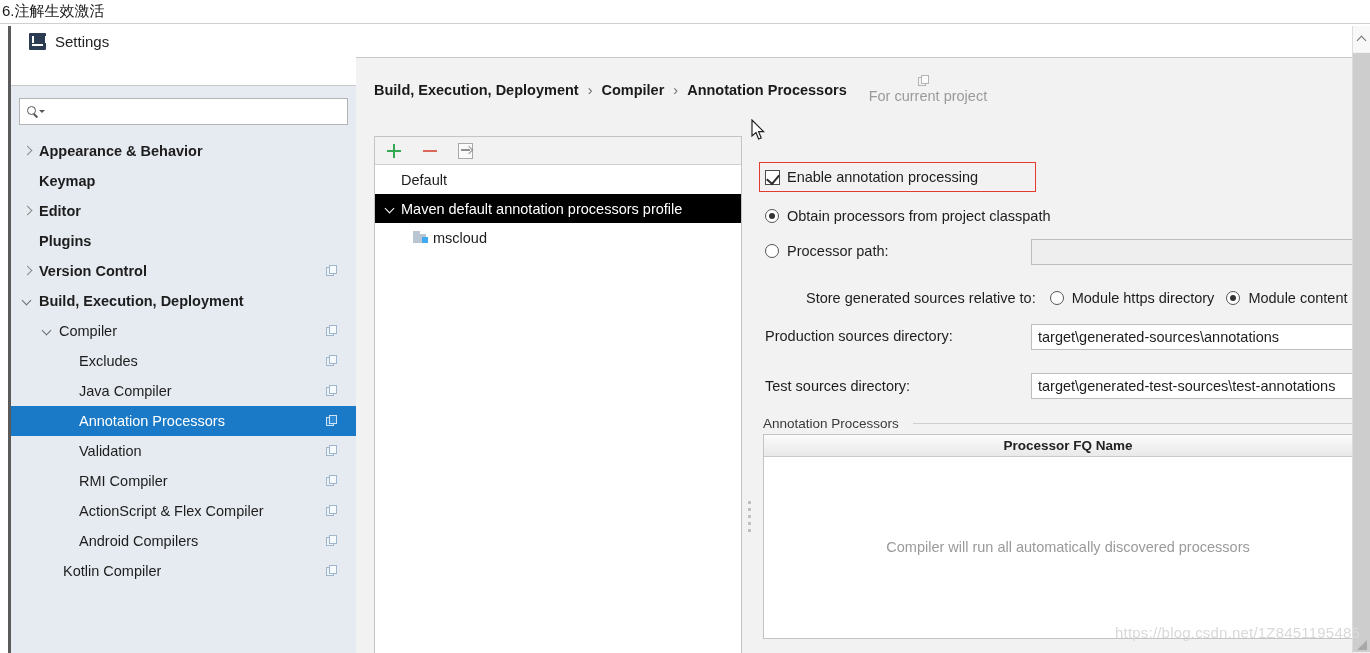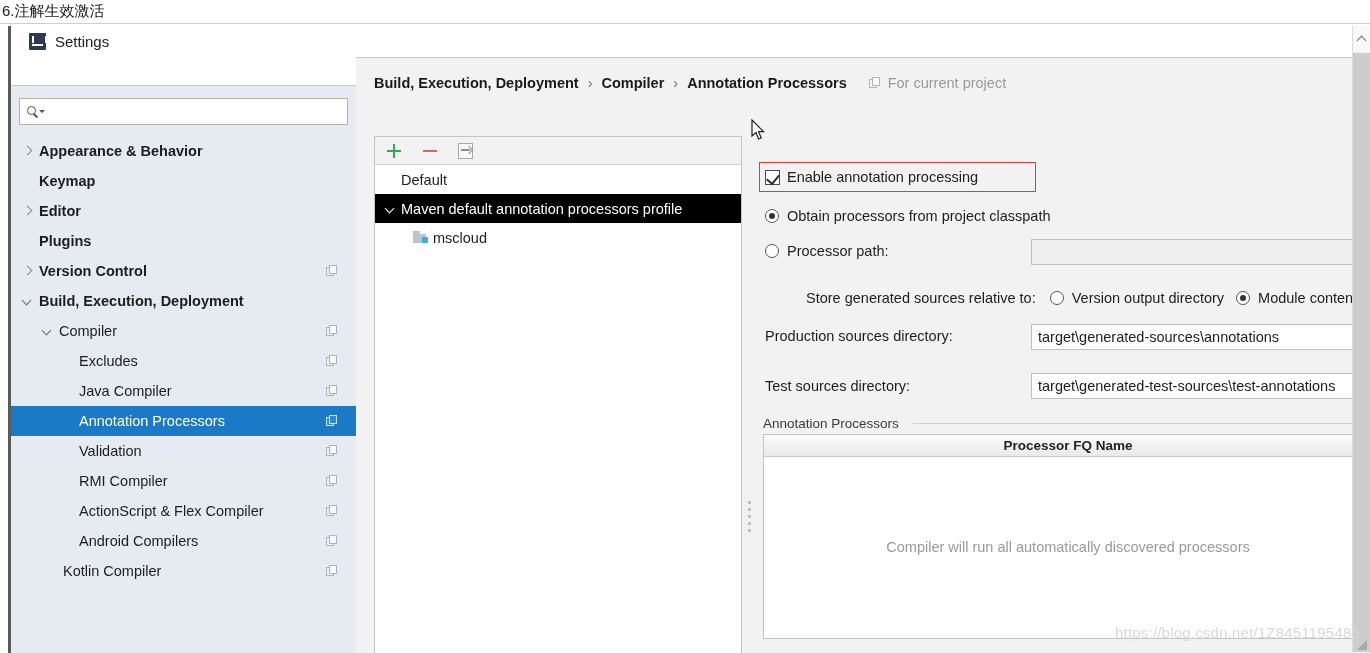--- a/index.html
+++ b/index.html
@@ -132,21 +132,21 @@
     background: #f2f2f2; border-top: 1px solid #c9c9c9;
   }
   .breadcrumb {
     position: absolute; left: 18px; top: 17px;
     display: flex; align-items: center; font-size: 14.5px; white-space: nowrap;
   }
   .crumb { font-weight: bold; color: #1a1a1a; }
   .crumb-sep { color: #6d6d6d; margin: 0 9px; font-weight: normal; }
   .for-project {
     display: flex; align-items: center; margin-left: 22px;
-    color: #9a9a9a; font-size: 14.5px; font-weight: normal;
+    color: #9a9a9a; font-size: 14.5px; font-weight: normal; flex-direction: column;
   }
   .for-project .ficon { position: relative; width: 13px; height: 13px; margin-right: 6px; }
   .for-project .ficon .b1 {
     position: absolute; left: 0; top: 2px; width: 8px; height: 9px;
     border: 1.3px solid #b5b5b5; background: #f4f4f4;
   }
   .for-project .ficon .b2 {
     position: absolute; left: 3px; top: 0; width: 8px; height: 9px;
     border: 1.3px solid #b5b5b5; background: #fbfbfb;
   }
@@ -485,21 +485,21 @@
 
         <div class="row" style="left:10px; top:115px;">
           <span class="rad"></span>
           <span>Processor path:</span>
         </div>
         <div class="txtfield" style="position:absolute; left:276px; top:111px; width:342px;"></div>
 
         <div class="row" style="left:10px; top:162px;margin-left:41px;">
           <span>Store generated sources relative to:</span>
           <span class="rad" style="margin-left:14px;"></span>
-          <span>Version output directory</span>
+          <span>Module https directory</span>
           <span class="rad on" style="margin-left:12px;"></span>
           <span>Module content</span>
         </div>
 
         <div class="row" style="left:10px; top:200px;">
           <span>Production sources directory:</span>
         </div>
         <div class="txtfield white" style="position:absolute; left:276px; top:196px; width:342px;">target\generated-sources\annotations</div>
 
         <div class="row" style="left:10px; top:250px;">

